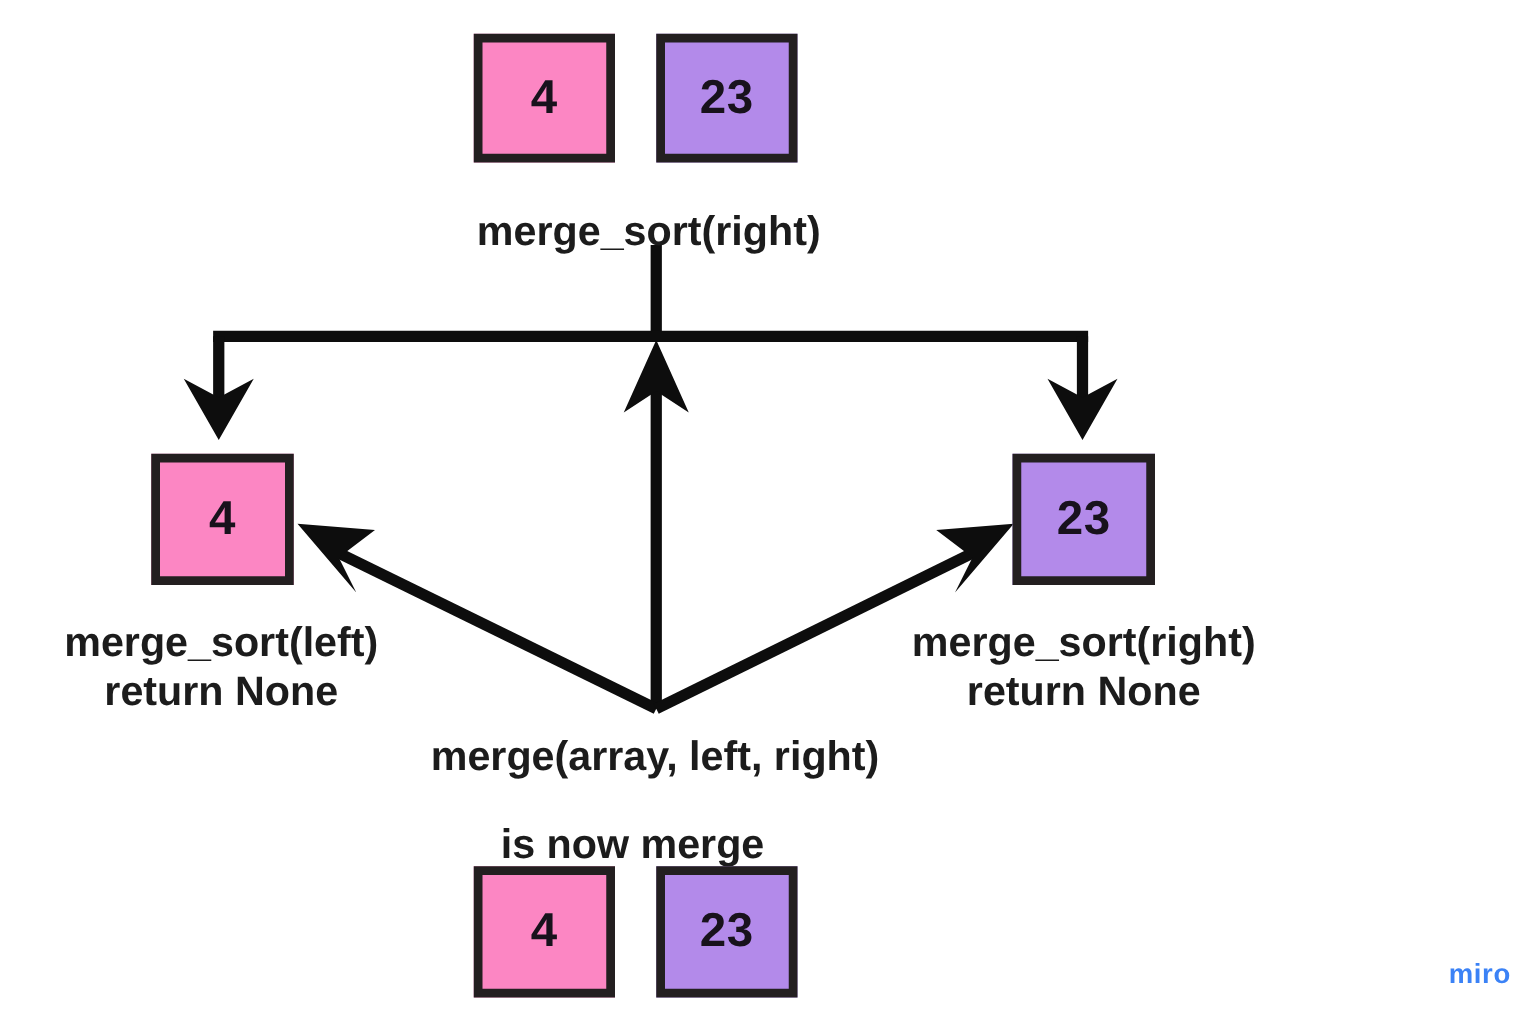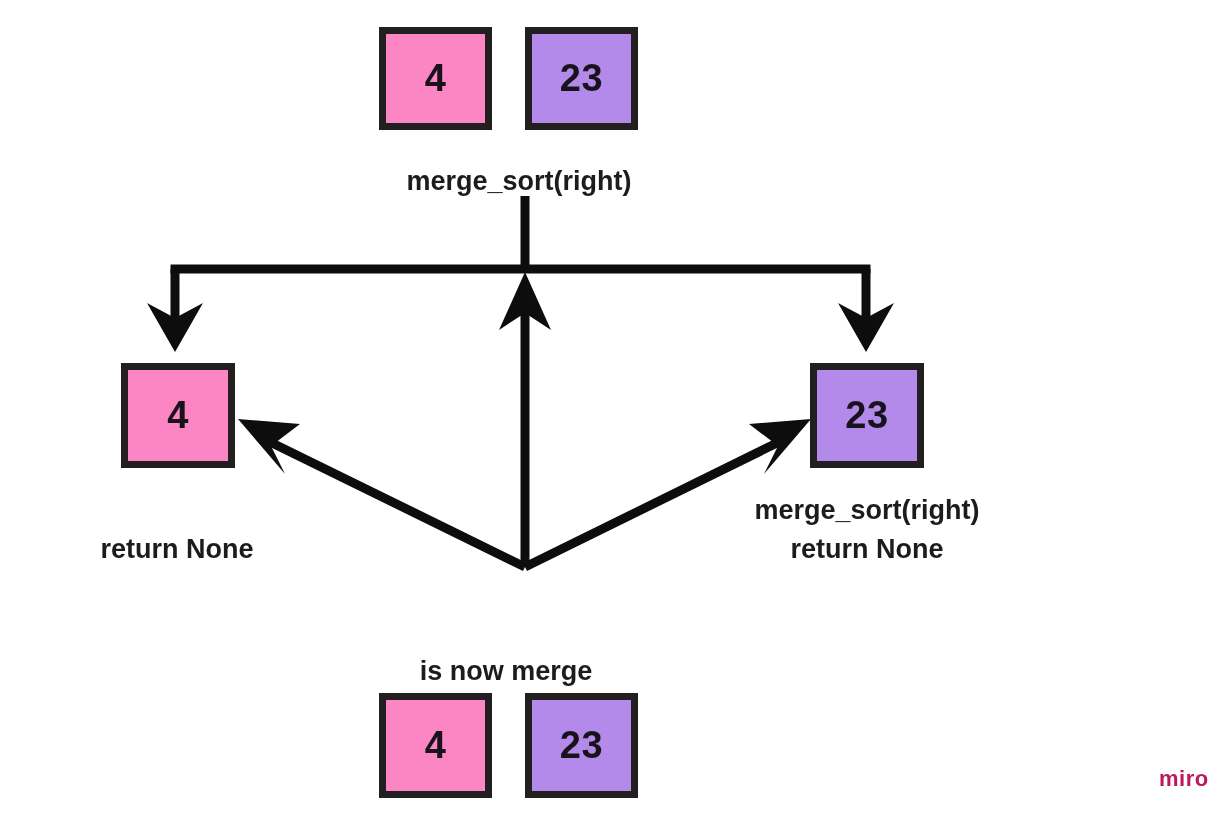--- a/index.html
+++ b/index.html
@@ -35,35 +35,35 @@
     font-family: "Liberation Sans", sans-serif;
     font-weight: bold;
     font-size: 38px;
     color: #18121c;
     letter-spacing: 0.5px;
   }
   .label {
     position: absolute;
     font-family: "Liberation Sans", sans-serif;
     font-weight: bold;
-    font-size: 27px;
+    font-size: 33px;
     color: #1c1c1c;
     white-space: nowrap;
     text-align: center;
     line-height: 1.35;
   }
   .label.center {
     transform: translateX(-50%);
   }
   .watermark {
     position: absolute;
     font-family: "Liberation Sans", sans-serif;
     font-size: 22px;
     font-weight: 600;
-    color: #be185d;
+    color: #3b82f6;
     letter-spacing: 0.5px;
   }
 </style>
 </head>
 <body>
 
 <div id="canvas">
 
   <svg id="arrow-layer" viewBox="0 0 1227 814">
 
@@ -91,28 +91,30 @@
     <span>4</span>
   </div>
   <div class="cell" style="left:525px; top:27px; width:113px; height:103px; background:#b38aea;">
     <span>23</span>
   </div>
   <div class="label center" style="left:519px; top:163px;">merge_sort(right)</div>
 
   <div class="cell" style="left:121px; top:363px; width:114px; height:105px; background:#fc86c3;">
     <span>4</span>
   </div>
+  <div class="label center" style="left:177px; top:492px;">merge_sort(left)</div>
   <div class="label center" style="left:177px; top:531px;">return None</div>
 
   <div class="cell" style="left:810px; top:363px; width:114px; height:105px; background:#b38aea;">
     <span>23</span>
   </div>
   <div class="label center" style="left:867px; top:492px;">merge_sort(right)</div>
   <div class="label center" style="left:867px; top:531px;">return None</div>
 
+  <div class="label center" style="left:524px; top:583px;">merge(array, left, right)</div>
   <div class="label center" style="left:506px; top:653px;">is now merge</div>
 
   <div class="cell" style="left:379px; top:693px; width:113px; height:105px; background:#fc86c3;">
     <span>4</span>
   </div>
   <div class="cell" style="left:525px; top:693px; width:113px; height:105px; background:#b38aea;">
     <span>23</span>
   </div>
 
   <div class="watermark" style="left:1159px; top:766px;">miro</div>

